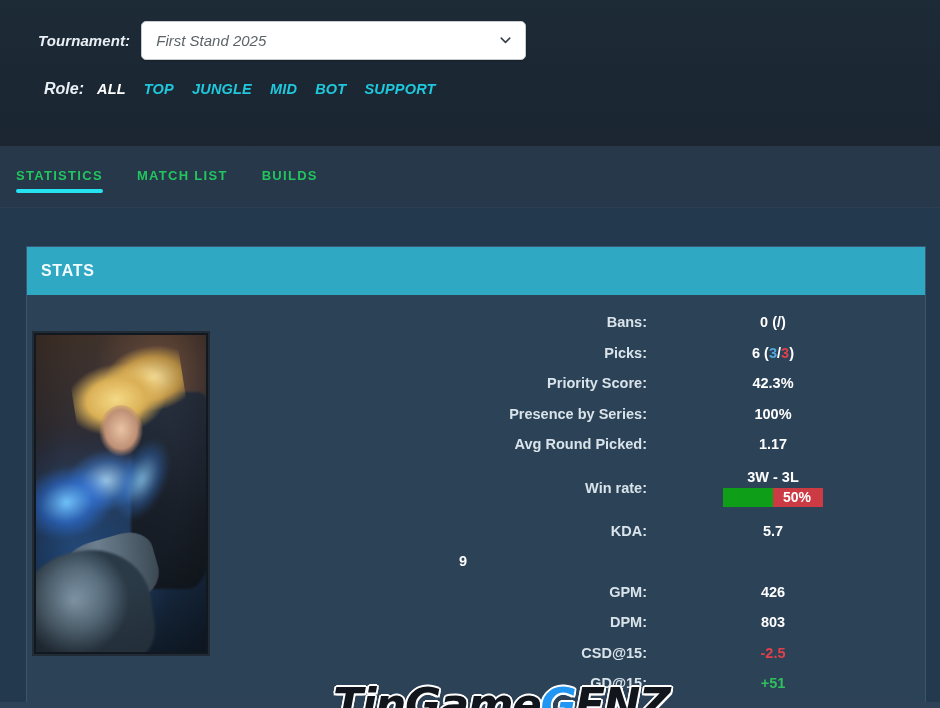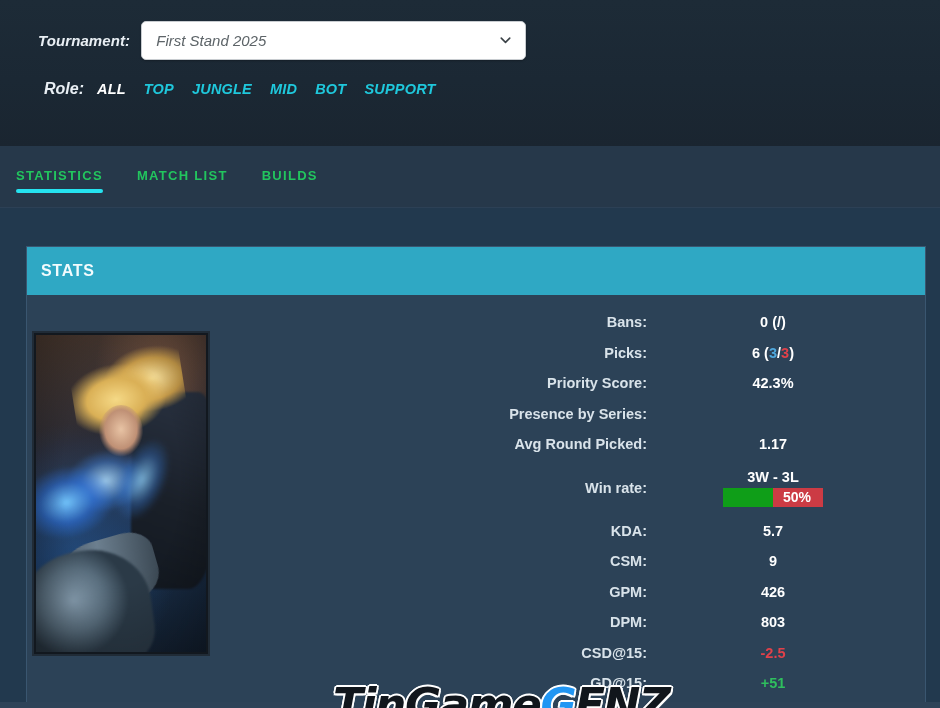--- a/index.html
+++ b/index.html
@@ -475,20 +475,21 @@
           <div class="stat-value"><span>6 (</span><span class="v-blue">3</span><span>/</span><span class="v-red">3</span><span>)</span></div>
         </div>
 
         <div class="stat-row">
           <div class="stat-label">Priority Score:</div>
           <div class="stat-value">42.3%</div>
         </div>
 
         <div class="stat-row">
           <div class="stat-label">Presence by Series:</div>
+          <div class="stat-value">100%</div>
         </div>
 
         <div class="stat-row">
           <div class="stat-label">Avg Round Picked:</div>
           <div class="stat-value">1.17</div>
         </div>
 
         <div class="stat-row winrate">
           <div class="stat-label">Win rate:</div>
           <div class="winrate-stack">
@@ -499,21 +500,20 @@
             </div>
           </div>
         </div>
 
         <div class="stat-row">
           <div class="stat-label">KDA:</div>
           <div class="stat-value">5.7</div>
         </div>
 
         <div class="stat-row">
-          <div class="stat-label">CSM:</div>
           <div class="stat-value">9</div>
         </div>
 
         <div class="stat-row">
           <div class="stat-label">GPM:</div>
           <div class="stat-value">426</div>
         </div>
 
         <div class="stat-row">
           <div class="stat-label">DPM:</div>

